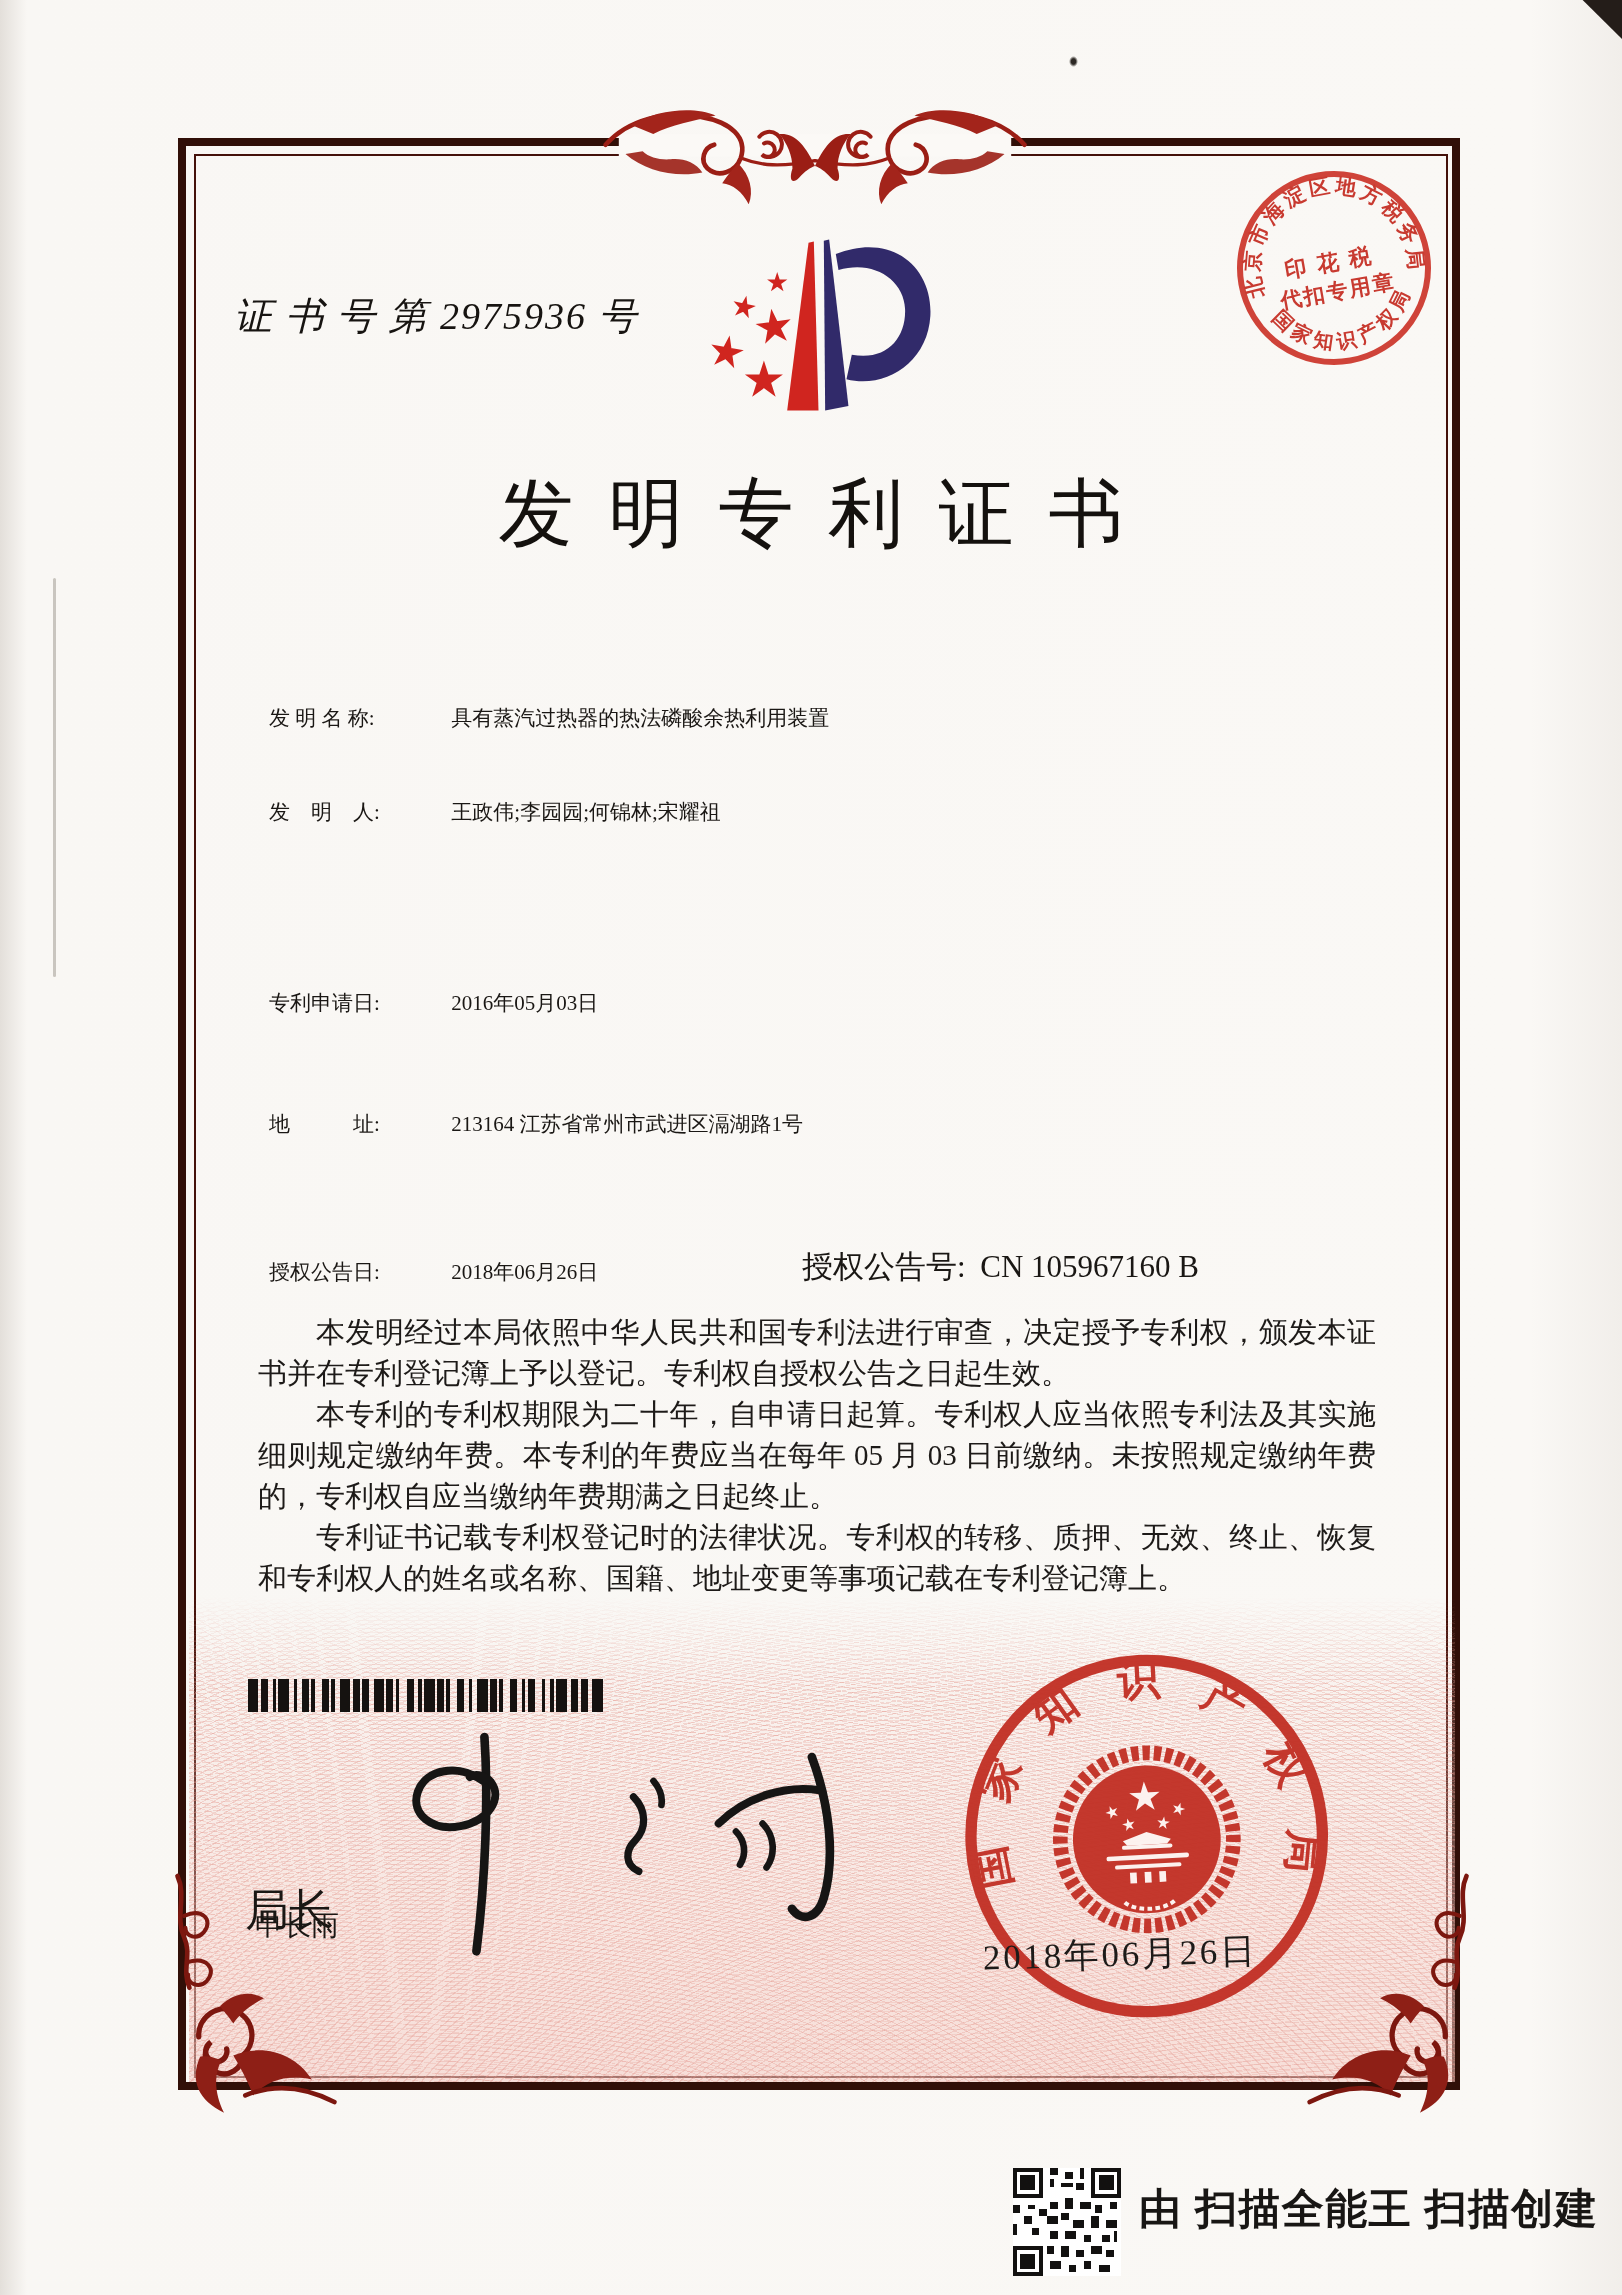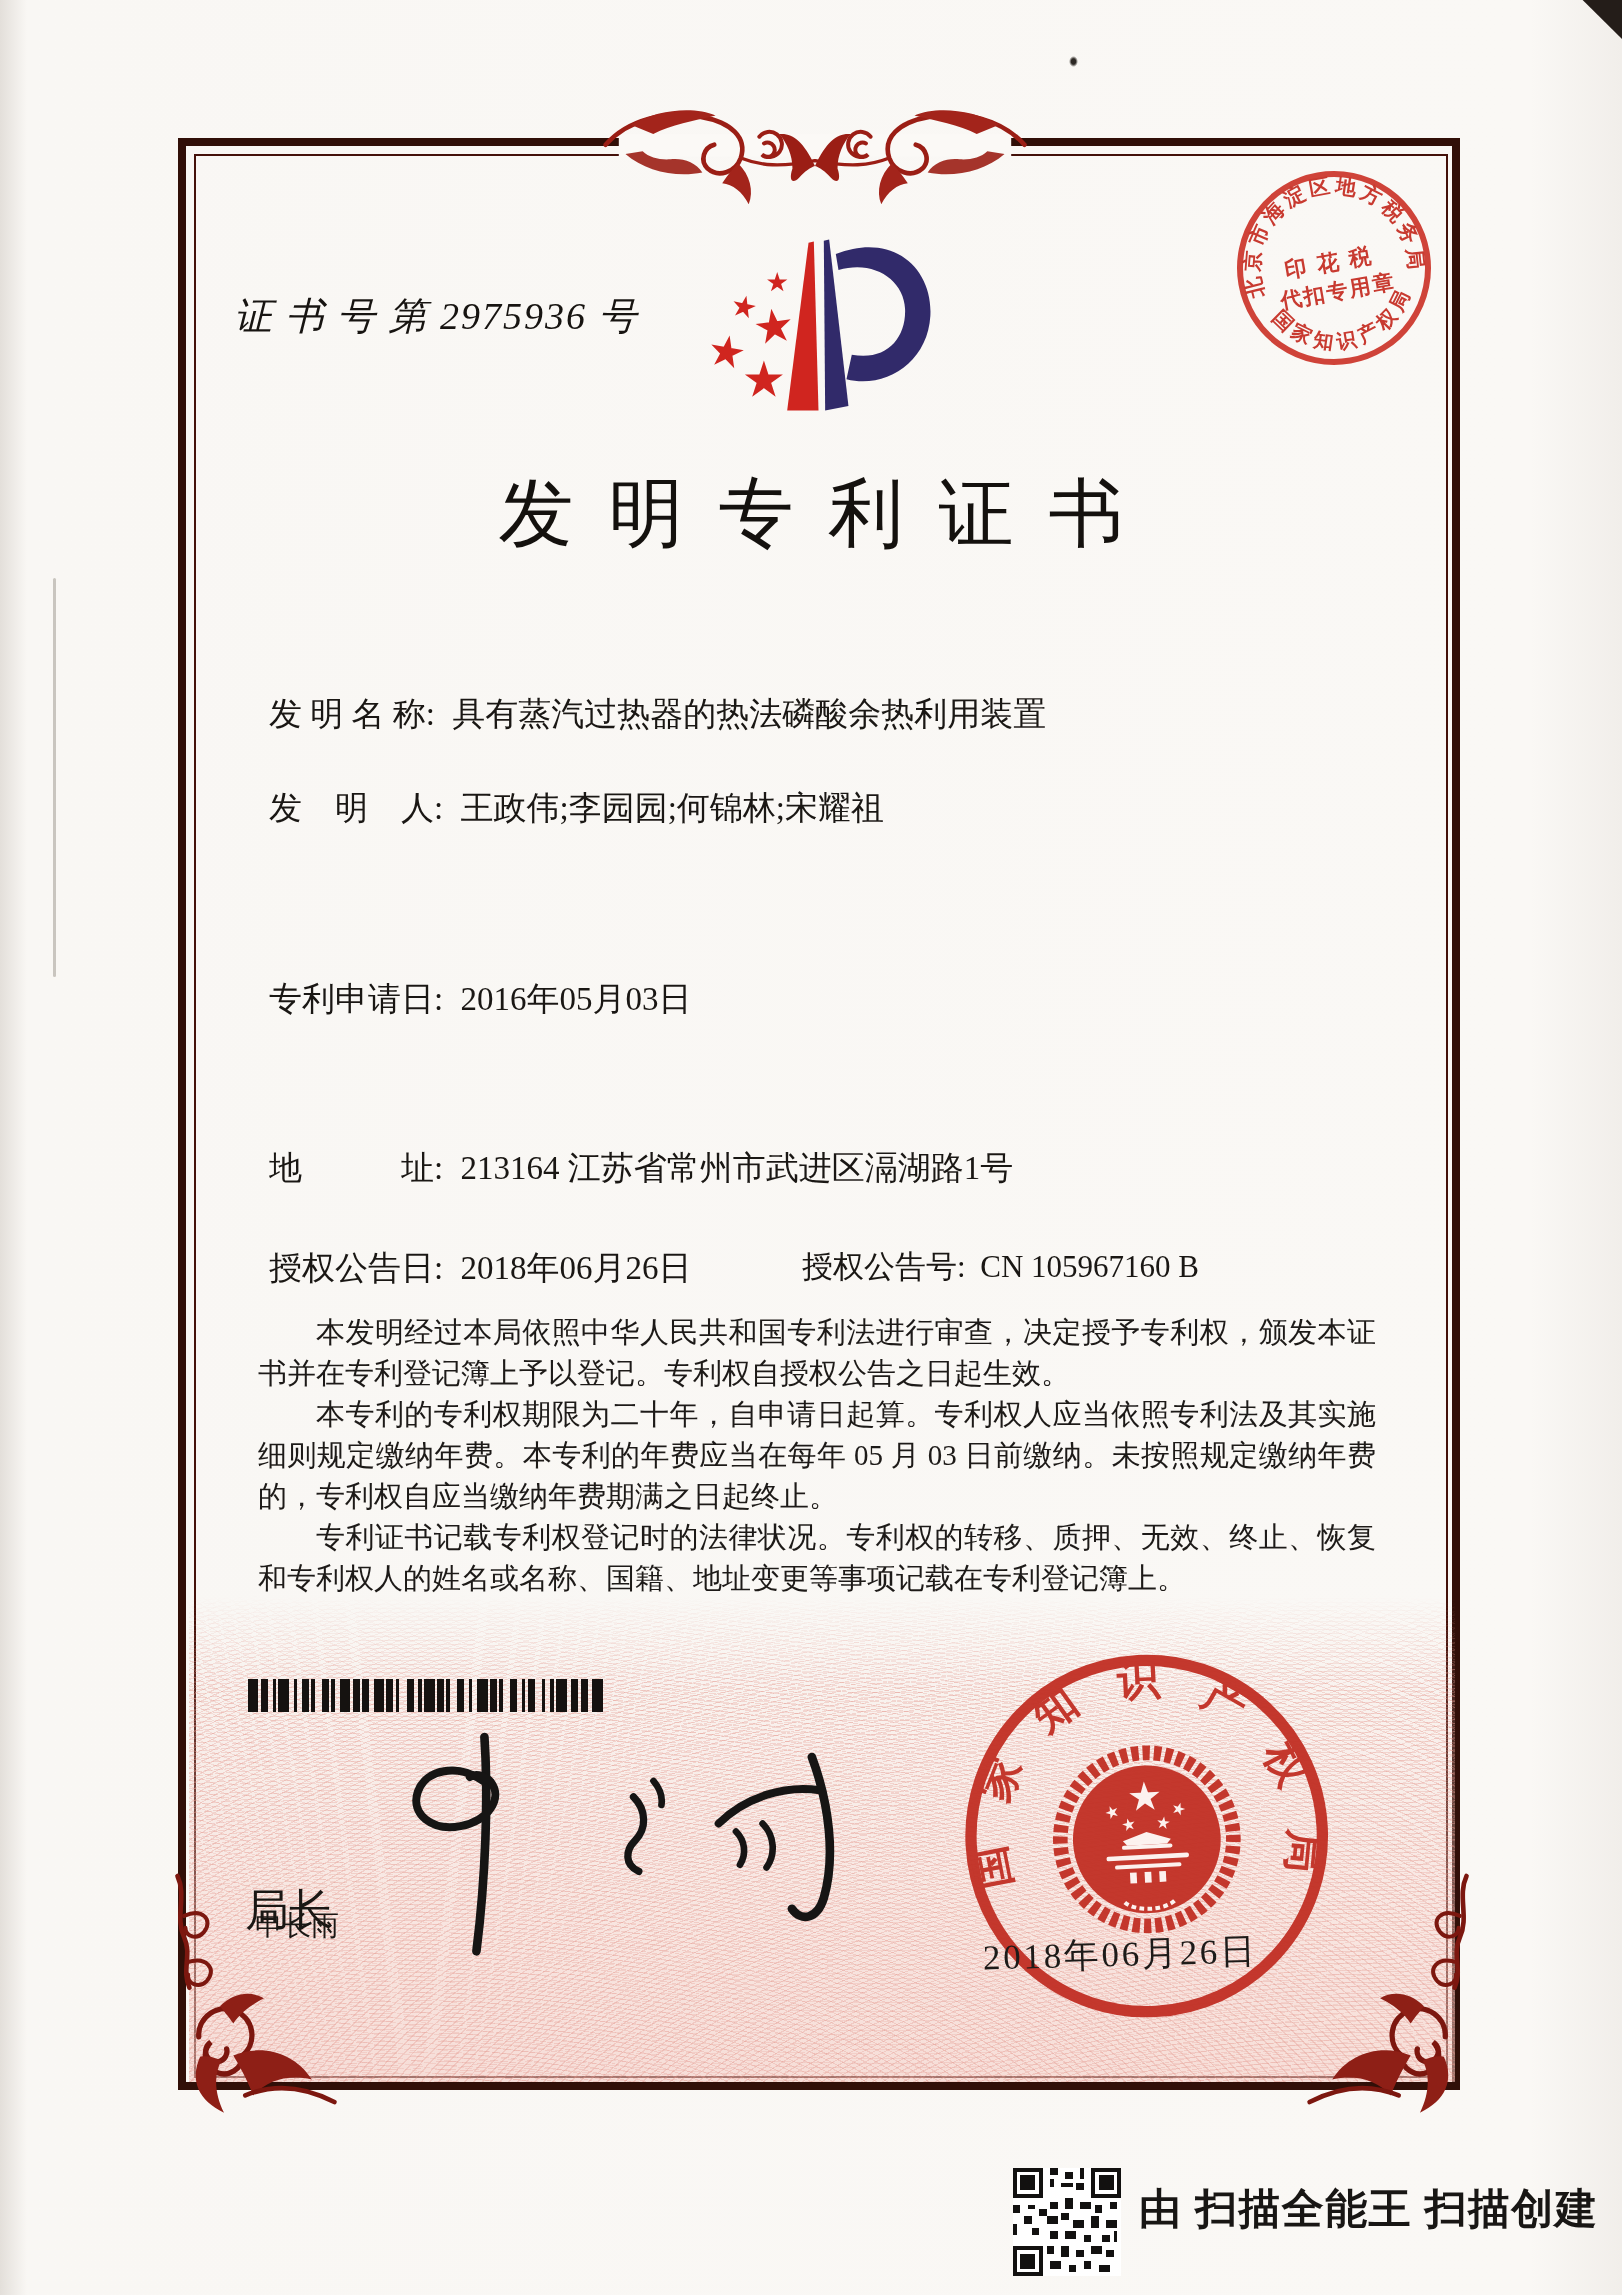--- a/index.html
+++ b/index.html
@@ -28,24 +28,24 @@
       repeating-radial-gradient(765px 359px at 55% -42%, rgba(230,158,148,.26) 0 1.7px, rgba(0,0,0,0) 1.7px 10px),
       repeating-radial-gradient(665px 319px at 92% 138%, rgba(226,148,138,.30) 0 1.7px, rgba(0,0,0,0) 1.7px 8px),
       linear-gradient(180deg, rgba(250,226,220,0) 0%, rgba(246,206,198,.45) 70%, rgba(244,200,192,.55) 100%);
     -webkit-mask:linear-gradient(180deg,transparent 0,#000 93px);
             mask:linear-gradient(180deg,transparent 0,#000 93px);
   }
   
   .cert-no{position:absolute;left:234px;top:291px;font-size:38px;letter-spacing:2px;color:#171411;font-style:italic;}
   .title{position:absolute;left:178px;top:464px;width:1266px;text-align:center;
     font-size:75px;font-weight:400;letter-spacing:35px;text-indent:35px;color:#14110e;}
-  .field{position:absolute;left:269px;font-size:33px;color:#1a1714;white-space:nowrap;}
+  .field{position:absolute;left:269px;font-size:21px;color:#1a1714;white-space:nowrap;margin-top:12px;}
   .field .lab{display:inline-block;min-width:165px;}
   .field .val{margin-left:17.3px;}
-  .f0{top:692px}.f1{top:786px}.f2{top:882px}.f3{top:977px}.f4{top:1065px}.f5{top:1146px}
+  .f0{top:692px}.f1{top:786px}.f2{top:882px}.f3{top:977px}.f4{top:1065px}.f5{top:1098px}
   .grant{top:1246px}
   .grant2{position:absolute;left:802px;top:1246px;font-size:31px;color:#1a1714;white-space:nowrap;}
   .grant2 .val{margin-left:14.6px;}
   .paras{position:absolute;left:258px;top:1312px;width:1118px;color:#1d1a18;}
   .paras p{margin:0;font-size:29px;line-height:41px;text-indent:2em;text-align:justify;}
   .barcode{position:absolute;left:248px;top:1679px;width:389px;height:33px;overflow:hidden;white-space:nowrap;font-size:0;}
   .barcode i{display:inline-block;height:100%;background:#151210;}
   .barcode i.sp{background:transparent;}
   .signer-title{position:absolute;left:245px;top:1838px;font-size:44px;color:#1a1714;margin-top:43px;}
   .signer-name{position:absolute;left:255px;top:1907px;font-size:28px;color:#1a1714;}

